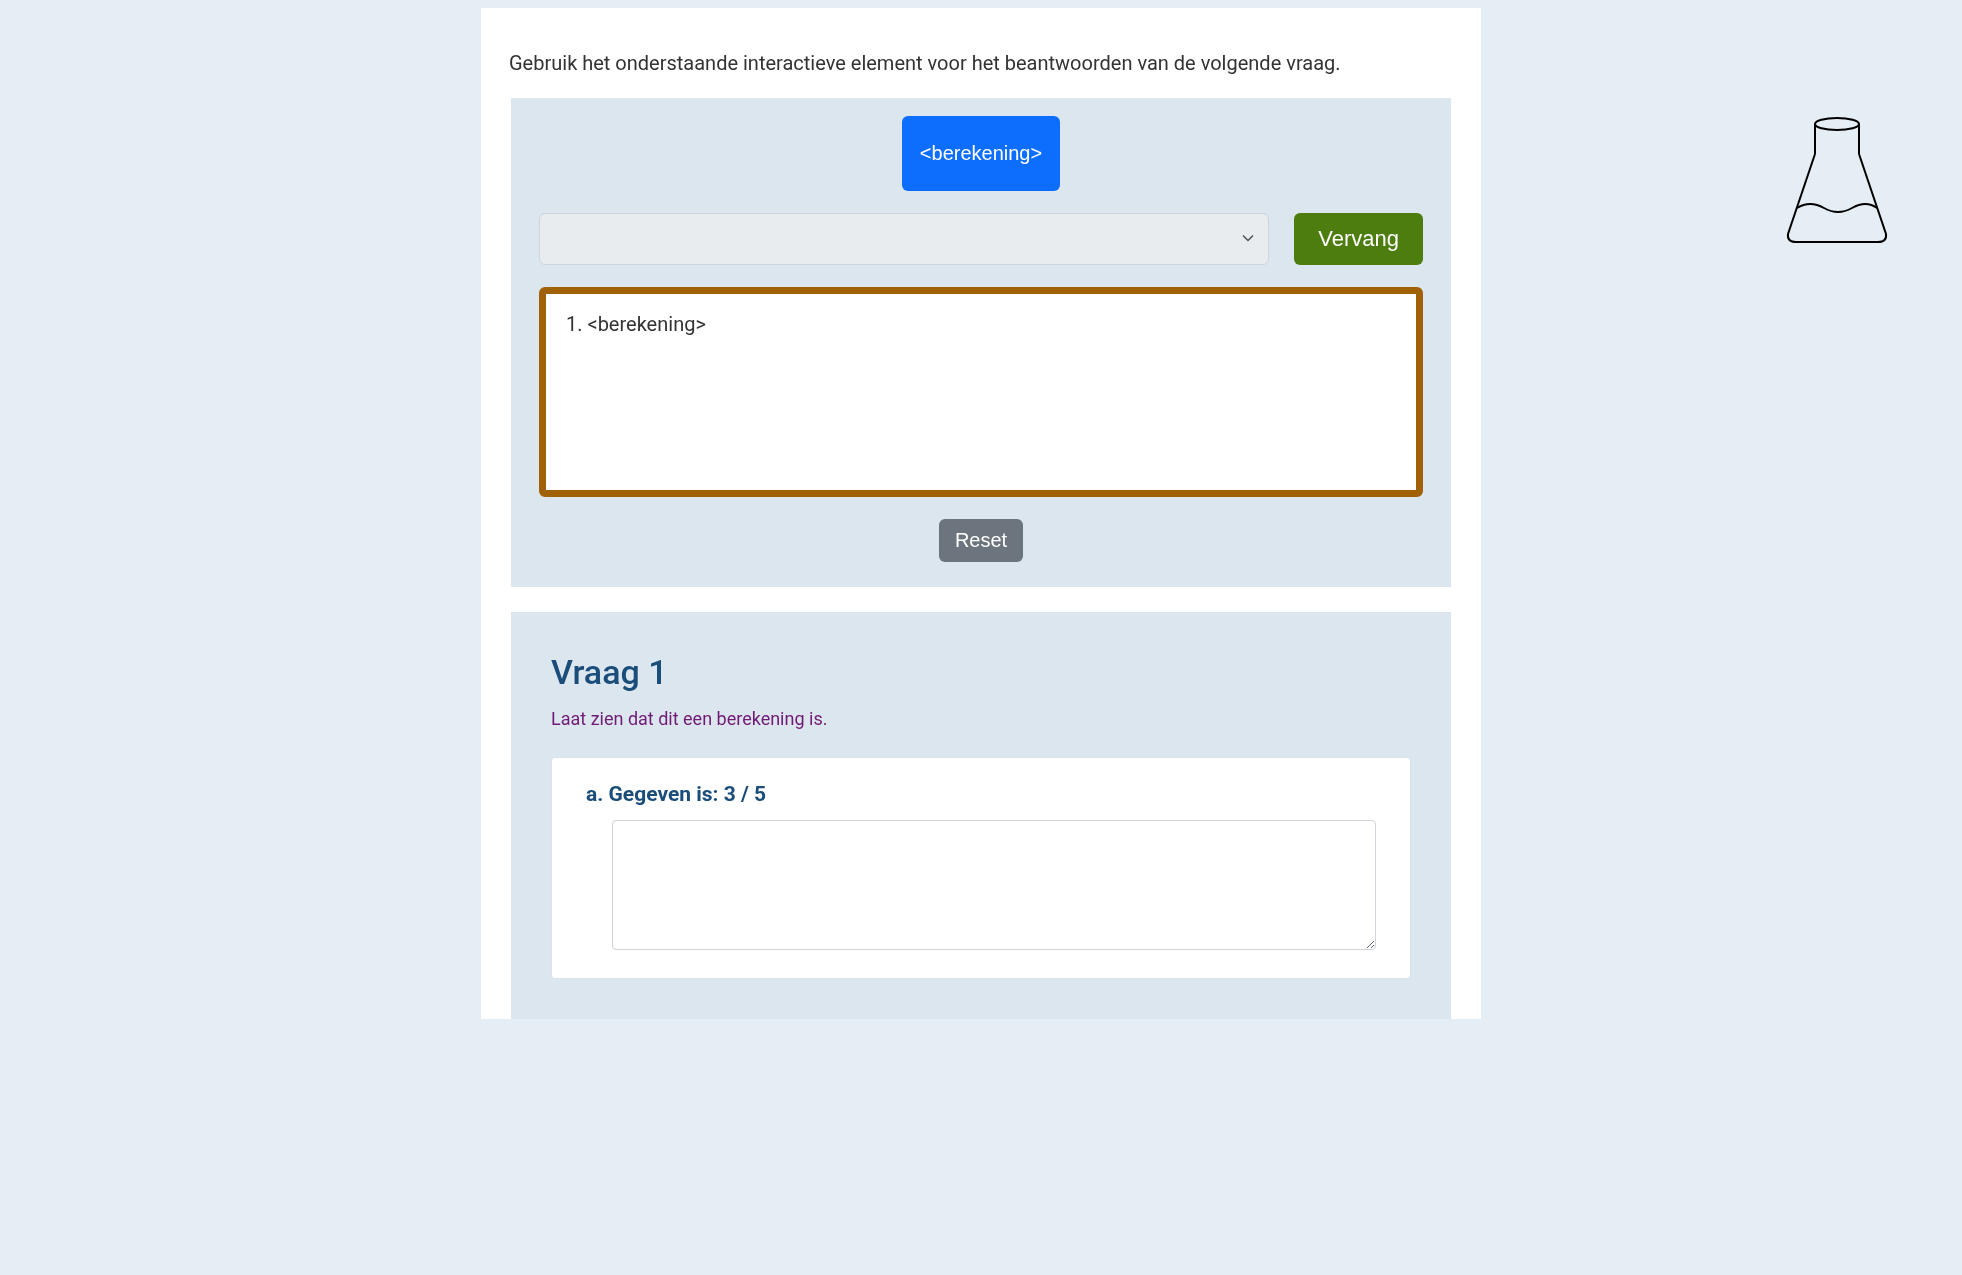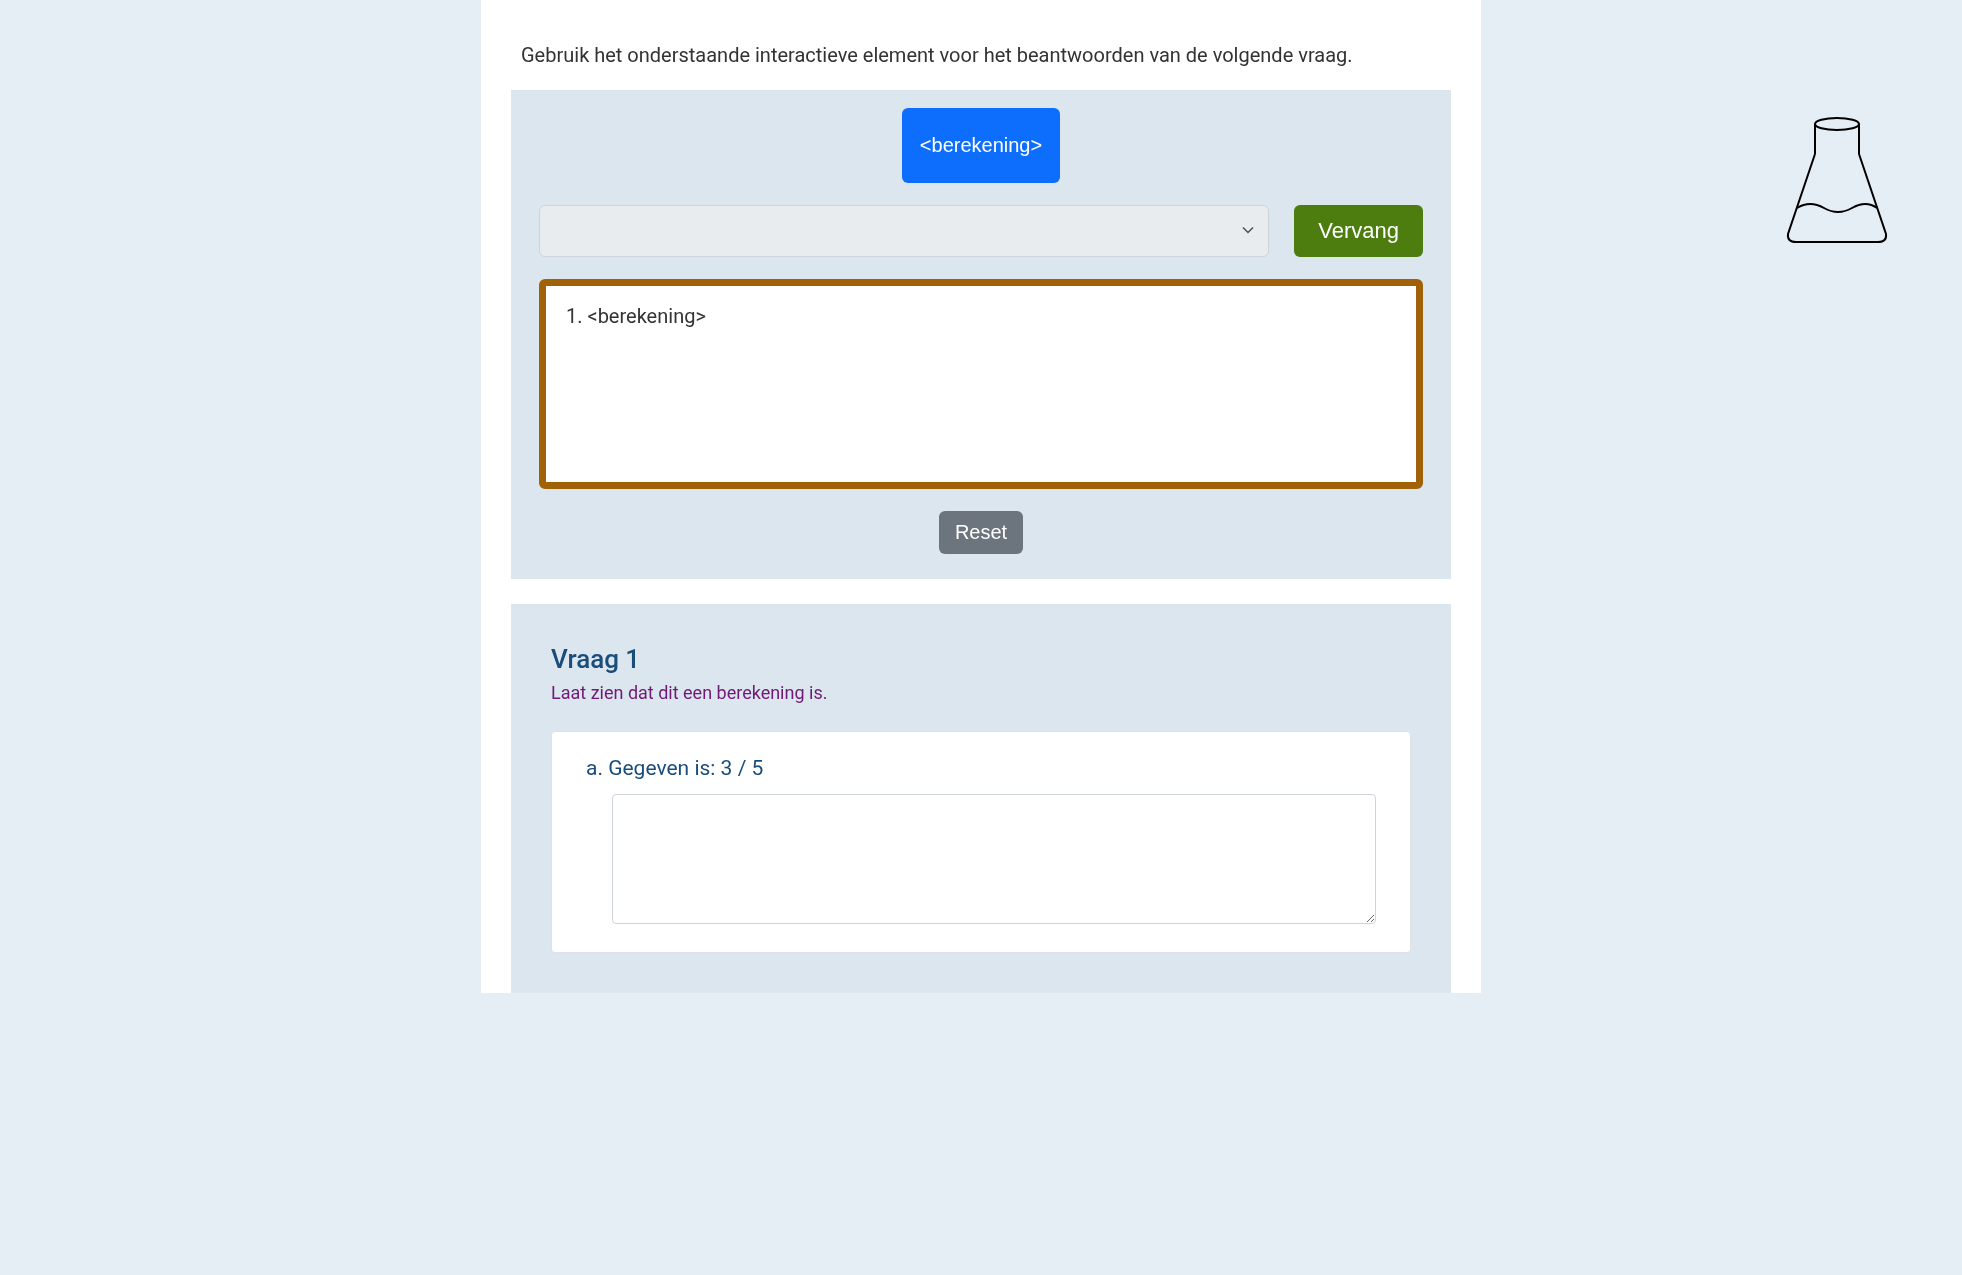--- a/index.html
+++ b/index.html
@@ -14,21 +14,22 @@
       position: relative;
       min-height: 100vh;
     }
     .main-container {
       max-width: 1000px;
       margin: 0 auto;
       background-color: #ffffff;
       padding: 0;
     }
     .instruction-section {
-      padding: 40px 30px 20px 40px;
+      padding: 40px 30px 20px 28px;
+      margin-top: 8px;
     }
     .instruction-text {
       font-size: 20px;
       color: #333;
       line-height: 1.5;
     }
     .interactive-panel {
       background-color: #dce6ef;
       margin: 0 30px 25px 30px;
       padding: 18px 28px 25px 28px;
@@ -109,39 +110,40 @@
       border-radius: 6px;
       cursor: pointer;
     }
     .question-panel {
       background-color: #dce6ef;
       margin: 0 30px 25px 30px;
       padding: 40px 40px 40px 40px;
     }
     .question-title {
       color: #1a4d7a;
-      font-size: 26px;
+      font-size: 34px;
       font-weight: 500;
-      margin-bottom: 8px;
+      margin-bottom: 16px;
     }
     .question-text {
       color: #701a75;
       font-size: 18px;
       margin-bottom: 28px;
     }
     .answer-container {
       background-color: #ffffff;
       border: 1px solid #dee2e6;
       border-radius: 4px;
       padding: 24px 34px;
     }
     .answer-label {
       color: #1a4d7a;
       font-size: 21px;
       margin-bottom: 14px;
+      font-weight: bold;
     }
     .answer-textarea {
       width: calc(100% - 26px);
       margin-left: 26px;
       min-height: 130px;
       border: 1px solid #ced4da;
       border-radius: 4px;
       padding: 10px;
       font-size: 18px;
       font-family: inherit;

